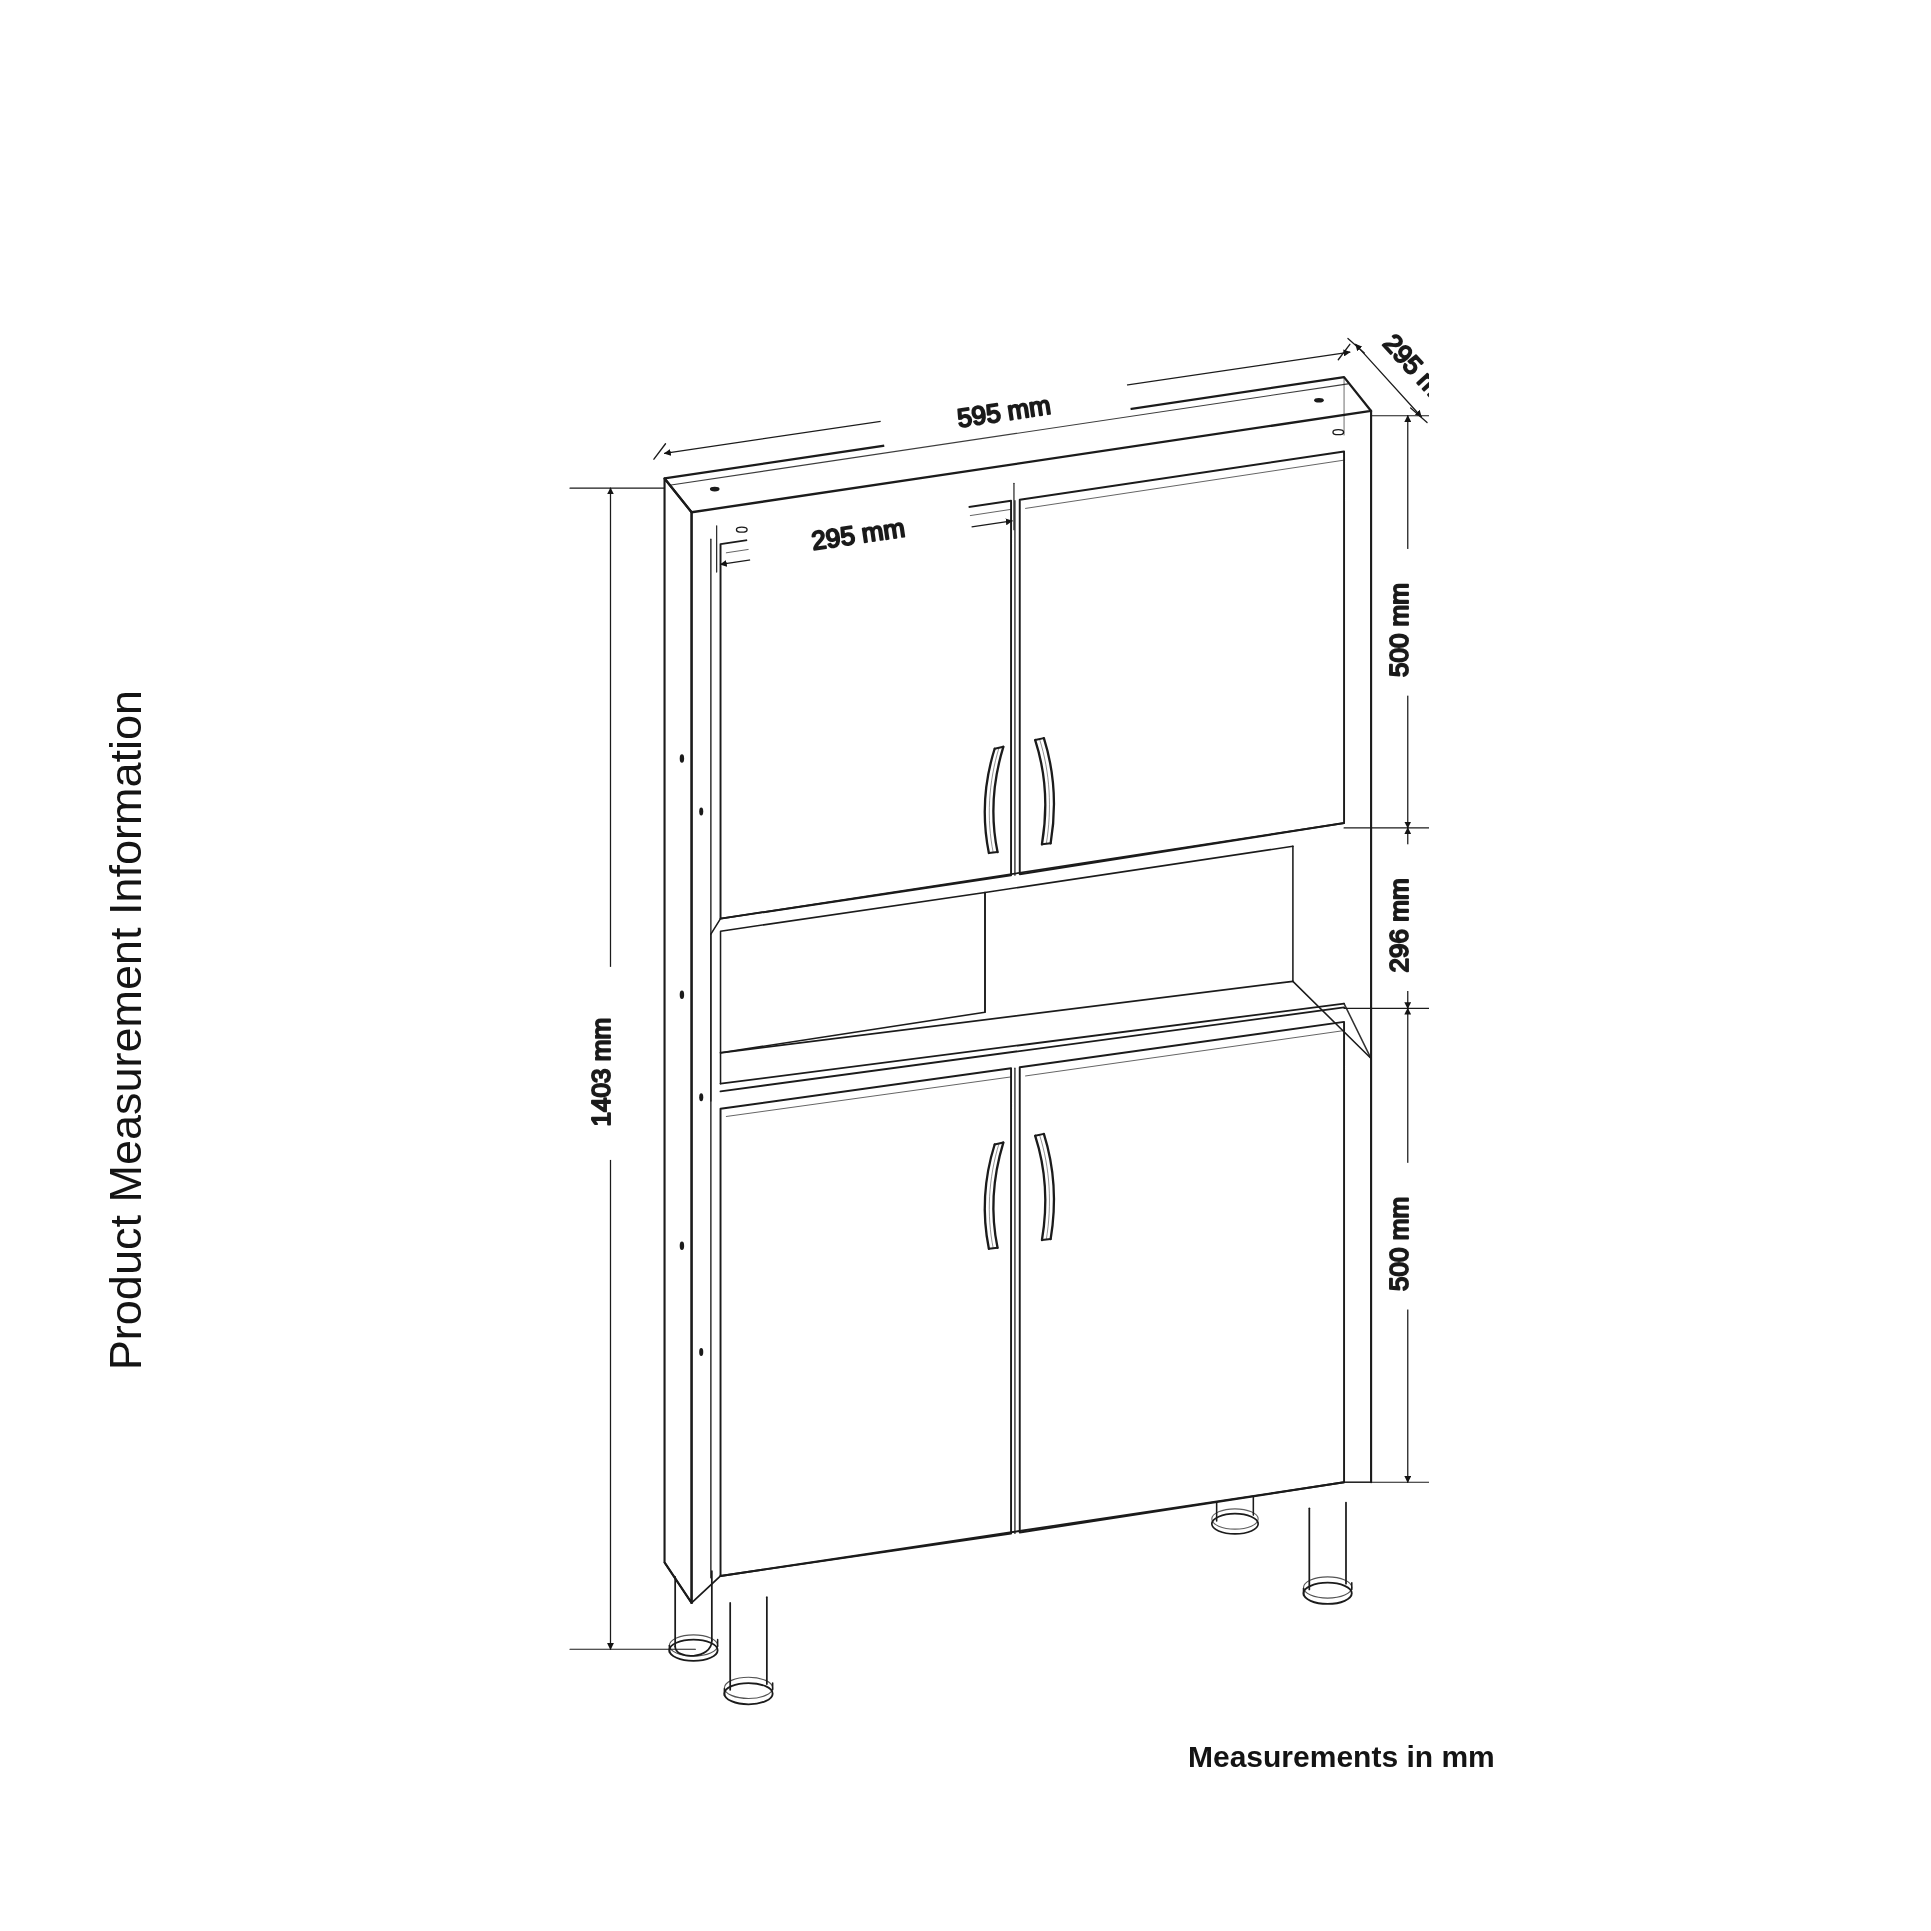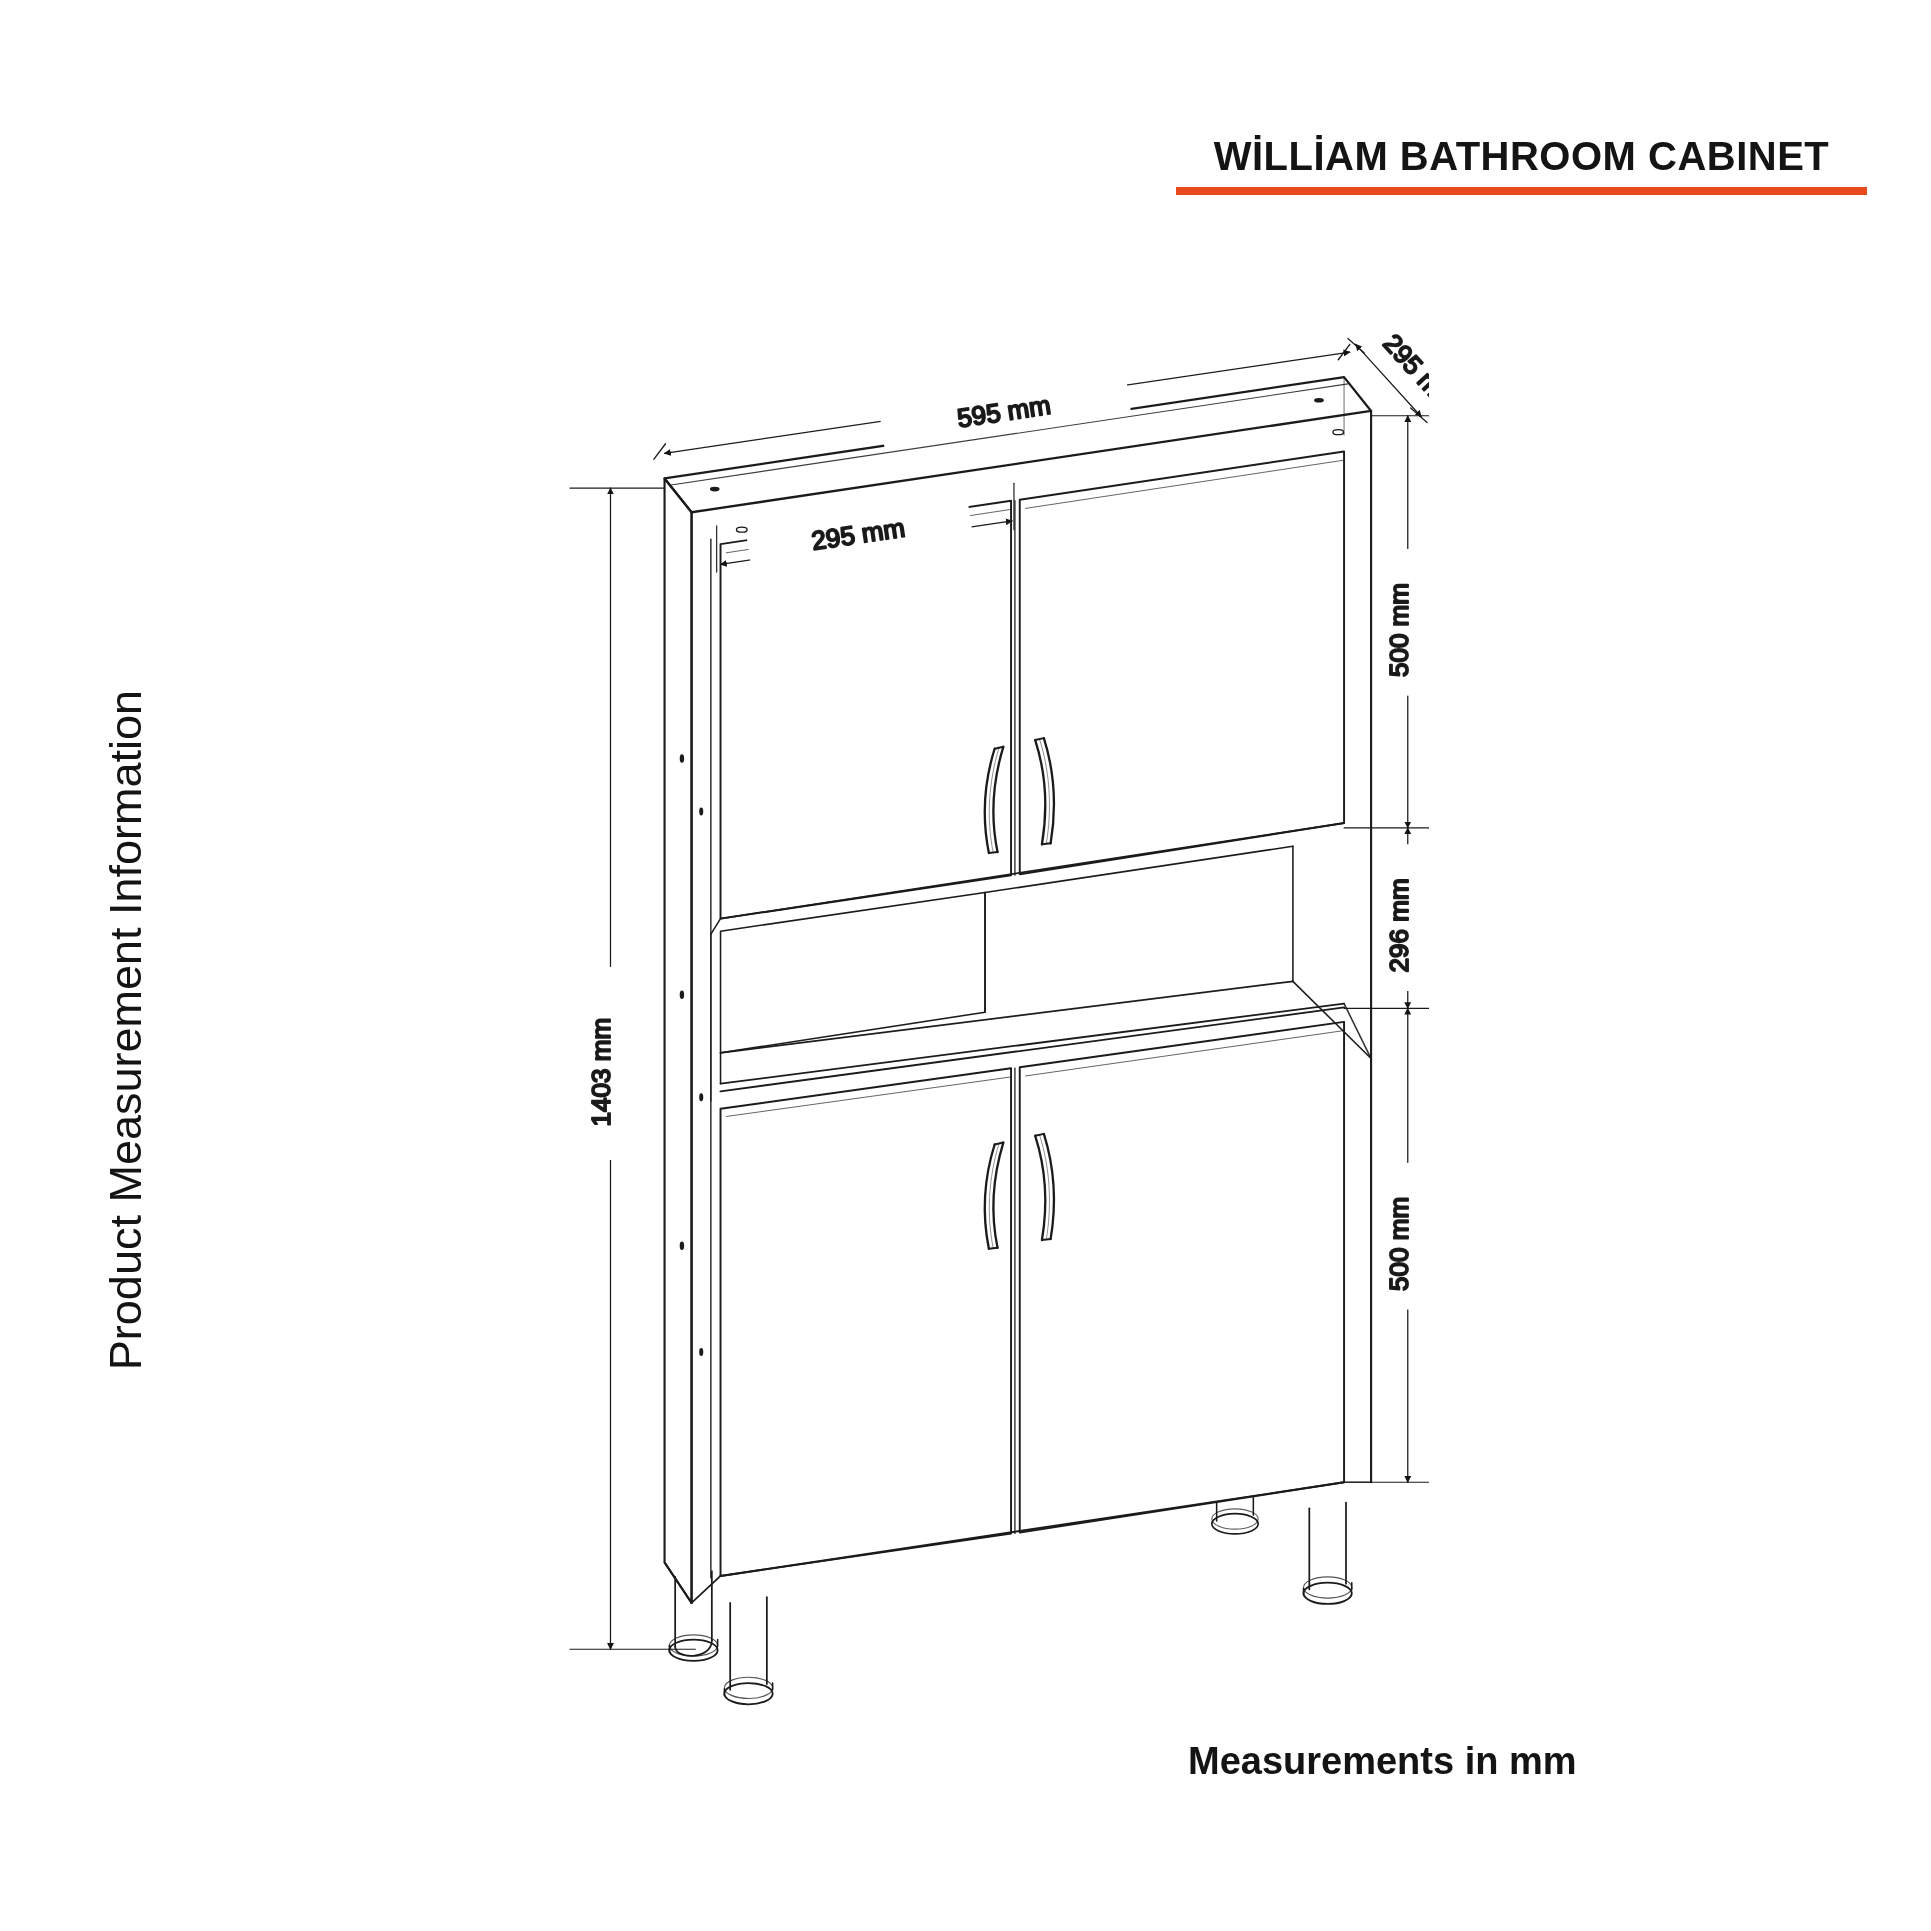--- a/index.html
+++ b/index.html
@@ -60,21 +60,21 @@
     text-align: center;
     color: #141414;
     white-space: nowrap;
   }
 
   
   #footer-note {
     position: absolute;
     left: 1188px;
     top: 1740px;
-    font-size: 38px;
+    font-size: 30px;
     font-weight: bold;
     color: #141414;
     white-space: nowrap;
   }
 
   
   #drawing {
     position: absolute;
     left: 541px;
     top: 319px;
@@ -87,24 +87,20 @@
     font-family: "Liberation Sans", sans-serif;
     font-size: 27px;
     fill: #141414;
   }
 </style>
 </head>
 <body>
 
 <div id="page">
 
-  <div id="title-block">
-    <div id="product-title">WİLLİAM BATHROOM CABINET</div>
-    <div id="title-rule" style="background: rgb(232, 73, 29);"></div>
-  </div>
 
   <div id="side-caption">Product Measurement Information</div>
 
   <div id="footer-note">Measurements in mm</div>
 
   <div id="drawing">
     <svg width="888" height="1400" viewBox="0 0 920 1450" xmlns="http://www.w3.org/2000/svg">
 
       <defs>
         <marker id="arrowEnd" viewBox="0 0 10 10" refX="9" refY="5" markerWidth="5.5" markerHeight="5.5" orient="auto-start-reverse">

